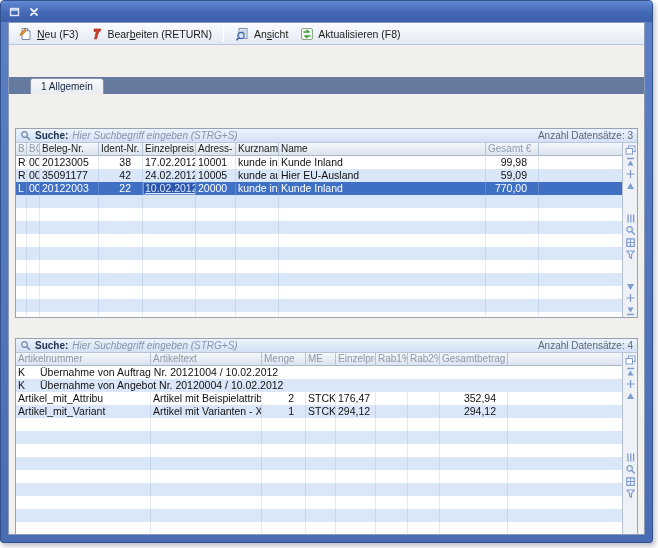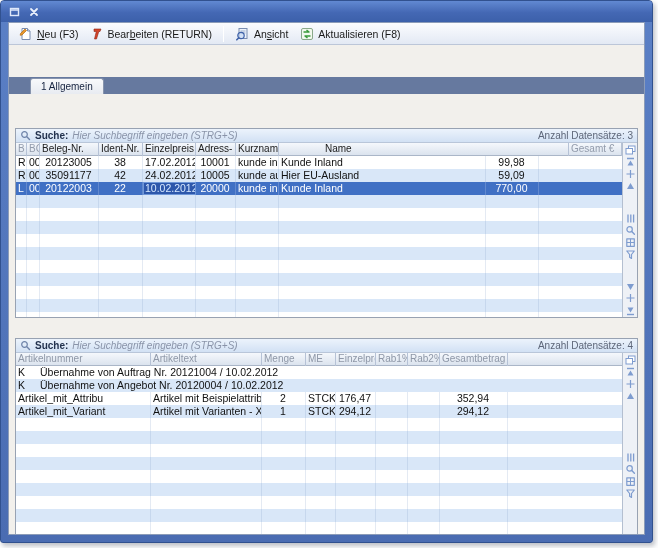--- a/index.html
+++ b/index.html
@@ -49,23 +49,23 @@
   .search-ph { font-style:italic; color:#8a94a9; flex:1; white-space:nowrap; overflow:hidden; }
   .rec-count { color:#5d6activity678; color:#5d6678; white-space:nowrap; }
 
   
   .grid-wrap { display:flex; height:calc(100% - 14px); }
   .grid { flex:1; overflow:hidden; position:relative; background:#ffffff; }
   .row { display:flex; height:13px; line-height:13px; font-size:10.5px; color:#111111; white-space:nowrap; }
   .row.alt { background:#d9e7f8; }
   .row.sel { background:#4070c4; color:#ffffff; }
   .cell { height:13px; overflow:hidden; padding:0 2px; border-right:1px solid rgba(130,158,200,.22); flex:0 0 auto; }
-  .cell.r { text-align:center; padding-right:3px; }
+  .cell.r { text-align:right; padding-right:11px; }
   .row.sel .cell { border-right-color:rgba(255,255,255,.18); }
-  .cell.focus { background:#2d57ab; color:#d6e8ff; outline:1px solid #6f97d8; outline-offset:-1px; }
+  .cell.focus { background:#2d57ab; color:#d6e8ff; outline:1px solid #6f97d8; outline-offset:-1px;text-decoration:underline; }
   .row.note .cell { border-right-color:transparent; }
   .hdr { display:flex; height:13px; line-height:12px; font-size:10px;
     background:linear-gradient(#f5f8fc,#dbe3ee); border-bottom:1px solid #aab6c8; color:#1c1c1c; }
   .hdr .cell { border-right:1px solid #b6c2d6; }
   .hdr .cell.dim { color:#939cac; }
   .hdr2 .cell { color:#8f98a8; }
 
   
   .strip { flex:0 0 15px; border-left:1px solid #b4bfd0; background:#eef1f6;
     display:flex; flex-direction:column; align-items:center; padding:1px 0; }
@@ -157,21 +157,21 @@
             <div class="grid-wrap">
               <div class="grid" id="grid1">
                   <div class="hdr">
                     <div class="cell dim" style="width: 11px;">B</div>
                     <div class="cell dim" style="width: 13px;">BG</div>
                     <div class="cell" style="width: 59px;">Beleg-Nr.</div>
                     <div class="cell" style="width: 44px;">Ident-Nr.</div>
                     <div class="cell" style="width: 53px;">Einzelpreis</div>
                     <div class="cell" style="width: 40px;">Adress-Nr.</div>
                     <div class="cell" style="width: 43px;">Kurzname</div>
-                    <div class="cell" style="width: 246px; margin-left: 44px;">Name</div>
+                    <div class="cell" style="width: 207px;">Name</div>
                     <div class="cell dim" style="width: 53px;">Gesamt €</div>
                     <div class="cell" style="width: 88px;"></div>
                   </div>
                   <div class="row">
                     <div class="cell" style="width: 11px;">R</div>
                     <div class="cell" style="width: 13px;">00</div>
                     <div class="cell r" style="width: 59px;">20123005</div>
                     <div class="cell r" style="width: 44px;">38</div>
                     <div class="cell" style="width: 53px;">17.02.2012 /Fr</div>
                     <div class="cell r" style="width: 40px;">10001</div>

